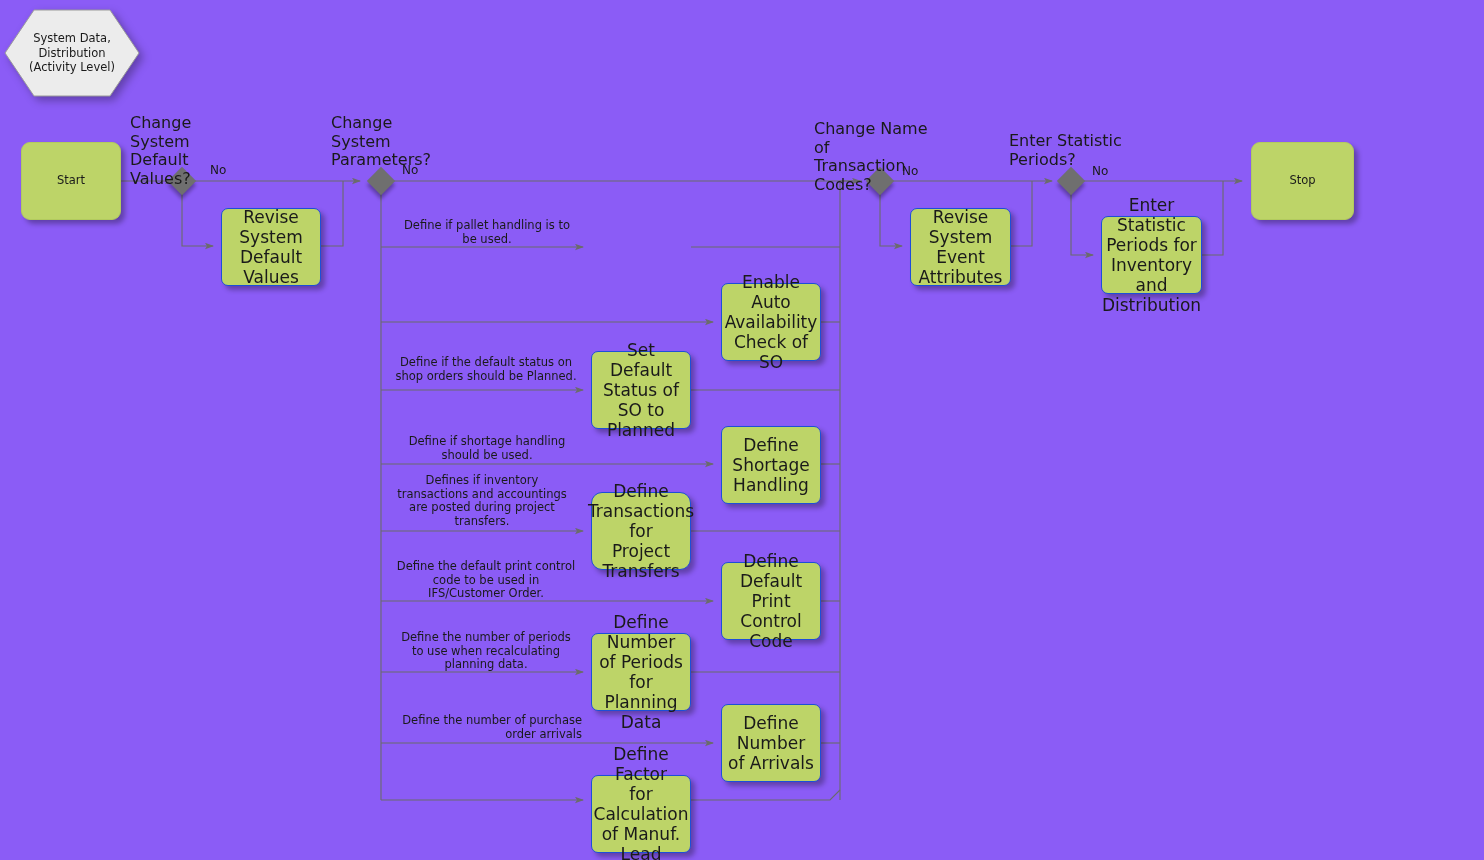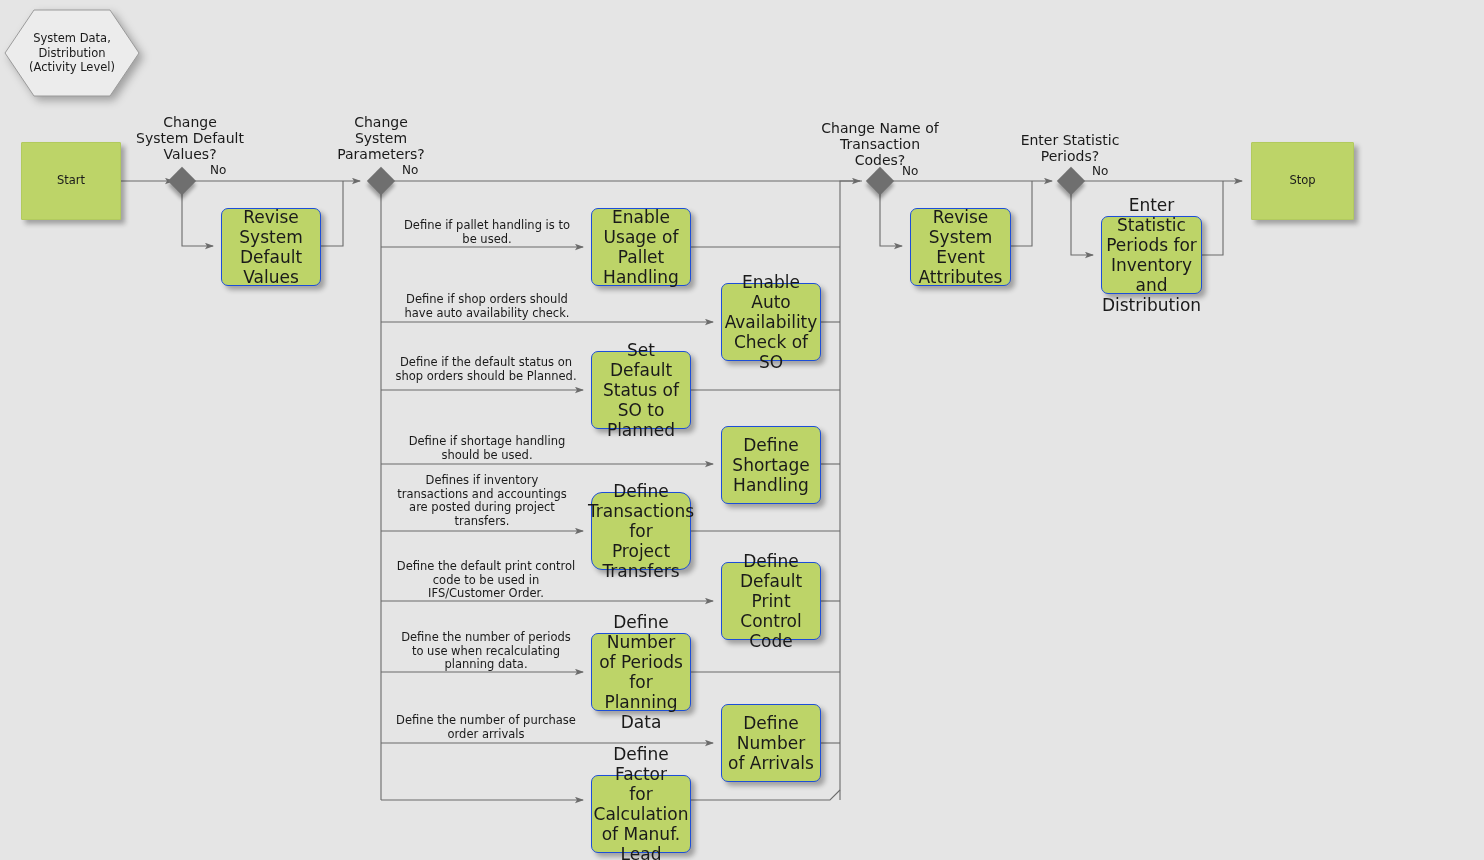--- a/index.html
+++ b/index.html
@@ -7,21 +7,21 @@
     padding: 0;
     background: #ffffff;
   }
   body {
     font-family: "DejaVu Sans", sans-serif;
   }
   #canvas {
     position: relative;
     width: 1484px;
     height: 860px;
-    background: #e5e5e5;
+    background: #8b5cf6;
     overflow: hidden;
     text-decoration: underline;
   }
   svg.edges {
     position: absolute;
     left: 0;
     top: 0;
     width: 1484px;
     height: 860px;
     pointer-events: none;
@@ -40,21 +40,21 @@
   .activity {
     background: #bdd468;
     border-radius: 7px;
     border: 1px solid #1d4ed8;
     font-size: 17px;
     box-shadow: 4px 4px 5px rgba(0,0,0,0.30);
     padding: 2px 4px;
   }
   .terminator {
     background: #bdd468;
-    border-radius: 1px;
+    border-radius: 9px;
     border: 1px solid #b2ca5e;
     font-size: 11.5px;
     box-shadow: 4px 4px 5px rgba(0,0,0,0.30);
   }
   .hexwrap {
     position: absolute;
     filter: drop-shadow(4px 4px 4px rgba(0,0,0,0.30));
   }
   .hexwrap .hexlabel {
     position: absolute;
@@ -74,22 +74,22 @@
   .diamond {
     position: absolute;
     width: 20px;
     height: 20px;
     background: #6f6f6f;
     transform: rotate(45deg);
     box-shadow: 3px 3px 4px rgba(0,0,0,0.32);
   }
   .qlabel {
     position: absolute;
-    text-align: center;
-    font-size: 14px;
+    text-align: left;
+    font-size: 16px;
     color: #1a1a1a;
     line-height: 1.16;
     white-space: pre-line;
   }
   .branchlabel {
     position: absolute;
     font-size: 12px;
     color: #1a1a1a;
     white-space: pre;
   }
@@ -205,22 +205,20 @@
   <div class="branchlabel" style="left:902px; top:164px;">No</div>
 
   <div class="diamond" style="left:1061px; top:171px;"></div>
   <div class="qlabel" style="left:1009px; top:132px; width:122px;">Enter Statistic
 Periods?</div>
   <div class="branchlabel" style="left:1092px; top:164px;">No</div>
 
   <div class="node activity" style="left:221px; top:208px; width:100px; height:78px;">Revise System
 Default Values</div>
 
-  <div class="node activity" style="left:591px; top:208px; width:100px; height:78px;">Enable Usage of
-Pallet Handling</div>
 
   <div class="node activity" style="left:721px; top:283px; width:100px; height:78px;">Enable Auto
 Availability
 Check of SO</div>
 
   <div class="node activity" style="left:591px; top:351px; width:100px; height:78px;">Set Default
 Status of SO to
 Planned</div>
 
   <div class="node activity" style="left:721px; top:426px; width:100px; height:78px;">Define Shortage
@@ -251,39 +249,37 @@
 Event Attributes</div>
 
   <div class="node activity" style="left:1101px; top:216px; width:101px; height:78px;">Enter Statistic
 Periods for
 Inventory and
 Distribution</div>
 
   <div class="edgelabel" style="left:392px; top:219px; width:190px;">Define if pallet handling is to
 be used.</div>
 
-  <div class="edgelabel" style="left:392px; top:293px; width:190px;">Define if shop orders should
-have auto availability check.</div>
 
   <div class="edgelabel" style="left:389px; top:356px; width:194px;">Define if the default status on
 shop orders should be Planned.</div>
 
   <div class="edgelabel" style="left:392px; top:435px; width:190px;">Define if shortage handling
 should be used.</div>
 
   <div class="edgelabel" style="left:382px; top:474px; width:200px;">Defines if inventory
 transactions and accountings
 are posted during project
 transfers.</div>
 
   <div class="edgelabel" style="left:389px; top:560px; width:194px;">Define the default print control
 code to be used in
 IFS/Customer Order.</div>
 
   <div class="edgelabel" style="left:390px; top:631px; width:192px;">Define the number of periods
 to use when recalculating
 planning data.</div>
 
-  <div class="edgelabel" style="left:390px; top:714px; width:192px;">Define the number of purchase
+  <div class="edgelabel" style="left:390px; top:714px; width:192px;text-align:right;">Define the number of purchase
 order arrivals</div>
 
 
 </div>
 
 </body></html>

